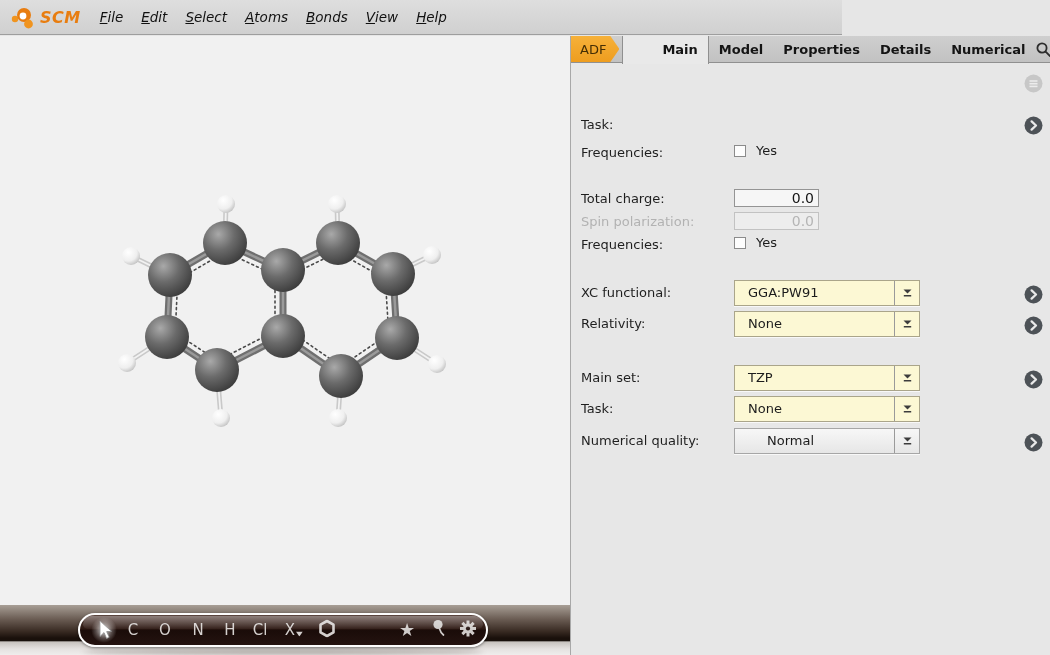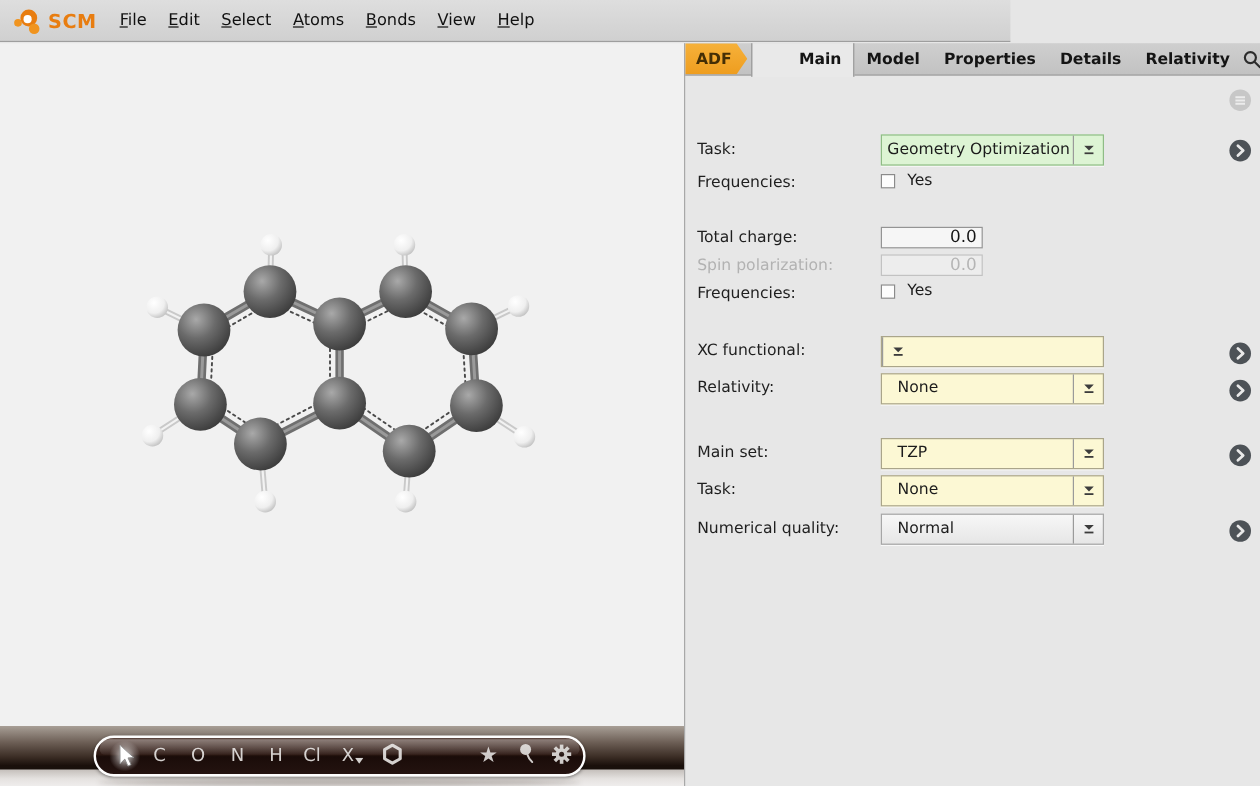--- a/index.html
+++ b/index.html
@@ -3,21 +3,21 @@
 <meta charset="utf-8">
 <style>
   * { margin:0; padding:0; box-sizing:border-box; }
   html,body { width:1050px; height:655px; }
   body { font-family:"DejaVu Sans", sans-serif; background:#e6e6e6; overflow:hidden; }
   .app { position:relative; width:1050px; height:655px; background:#e6e6e6; }
 
   
   .menubar { position:absolute; left:0; top:0; width:842px; height:35px;
     background:linear-gradient(#dedede,#d0d0d0); border-bottom:1px solid #9e9e9e;
-    display:flex; align-items:center; }
+    display:flex; align-items:center;font-style:italic; }
   .logo { display:flex; align-items:center; margin-left:8px; margin-right:10px; }
   .logo svg { display:block; }
   .logo-text { color:#e87d10; font-weight:bold; font-size:16px; letter-spacing:0.5px; margin-left:2px; }
   .menu-item { font-size:13.5px; color:#111; padding:0 9px; line-height:34px; cursor:default; }
   .menu-item .u { text-decoration:underline; }
 
   
   .viewer { position:absolute; left:0; top:36px; width:570px; height:619px; background:#f1f1f1; overflow:hidden; }
   .mol-svg { position:absolute; left:0; top:0; }
   .bottom-strip { position:absolute; left:0; top:569px; width:570px; height:50px;
@@ -36,36 +36,36 @@
     background:radial-gradient(circle, rgba(255,255,255,0.85) 0%, rgba(255,255,255,0.25) 45%, transparent 70%); }
   .t-star { font-size:18px; color:#cfcbc9; }
   .t-x-wrap { display:flex; align-items:flex-start; }
   .t-x-caret { margin-top:9px; margin-left:1px; }
 
   
   .panel { position:absolute; left:570px; top:36px; width:480px; height:619px;
     background:#e7e7e7; border-left:1px solid #a8a8a8; }
   .tabbar { position:relative; height:27px; background:linear-gradient(#cfcfcf,#c2c2c2);
     border-bottom:1px solid #909090; display:flex; align-items:stretch; }
-  .adf-tab { background:linear-gradient(#f6b13a,#ee9d1f); color:#442e05; font-weight:bold; font-size:13px;
+  .adf-tab { background:linear-gradient(#f6b13a,#ee9d1f); color:#442e05; font-weight:normal; font-size:13px;
     line-height:27px; padding:0 13px 0 9px; margin-right:3px;
     clip-path:polygon(0 0, calc(100% - 9px) 0, 100% 50%, calc(100% - 9px) 100%, 0 100%); cursor:default; }
   .tab { font-weight:bold; font-size:13px; color:#141414; line-height:27px; padding:0 10px; cursor:default; }
   .tab.active { background:#e9e9e9; border-left:1px solid #8f8f8f; border-right:1px solid #8f8f8f; height:28px; z-index:2;padding-left:39px; }
   .tab-search { margin-left:auto; display:flex; align-items:center; padding-right:9px; cursor:pointer; }
 
   .content { position:relative; width:480px; height:571px; }
   .flabel { position:absolute; font-size:13px; color:#1f1f1f; white-space:nowrap; line-height:16px; }
   .flabel.disabled { color:#b2b2b2; }
 
   .dropdown { position:absolute; width:186px; height:26px; display:flex; align-items:stretch;
     border:1px solid #a6a6a6; cursor:pointer; box-shadow:0 1px 0 rgba(255,255,255,0.7); }
   .dropdown.green  { background:#ddf4d4; border-color:#8fbc86; }
   .dropdown.yellow { background:#fcf8d4; border-color:#aaa58a; }
-  .dropdown.gray   { background:linear-gradient(#f7f7f7,#e6e6e6); }
+  .dropdown.gray   { background:linear-gradient(#f7f7f7,#e6e6e6);padding-left:19px; }
   .dd-value { flex:1; font-size:13px; color:#1c1c1c; line-height:24px; padding-left:13px; white-space:nowrap; overflow:hidden; }
   .dd-value.center { text-align:center; padding-left:2px; }
   .dd-arrow { width:25px; border-left:1px solid #9a9a9a; display:flex; align-items:center; justify-content:center; }
 
   .numfield { position:absolute; width:85px; height:18px; border:1px solid #949494; background:#f6f6f6;
     font-family:"DejaVu Sans",sans-serif; font-size:14px; color:#141414; text-align:right; padding:0 4px; }
   .numfield.off { border-color:#c2c2c2; background:#ededed; color:#b5b5b5; }
 
   .checkrow { position:absolute; display:flex; align-items:center; cursor:pointer; }
   .cb { width:12px; height:12px; background:#fdfdfd; border:1px solid #8b8b8b; display:inline-block; }
@@ -234,49 +234,40 @@
     </div>
   </div>
 
   <div class="panel">
     <div class="tabbar">
       <div class="adf-tab">ADF</div>
       <div class="tab active">Main</div>
       <div class="tab">Model</div>
       <div class="tab">Properties</div>
       <div class="tab">Details</div>
-      <div class="tab">Relativity</div>
+      <div class="tab">Numerical</div>
       <div class="tab-search">
         <svg width="17" height="17" viewBox="0 0 17 17">
           <circle cx="7" cy="7" r="4.6" fill="none" stroke="#2d2d2d" stroke-width="1.8"></circle>
           <line x1="10.6" y1="10.6" x2="15" y2="15" stroke="#2d2d2d" stroke-width="1.8" stroke-linecap="round"></line>
         </svg>
       </div>
     </div>
 
     <div class="content">
       <div class="hamburger" style="left:453px; top:11px">
         <svg width="19" height="19" viewBox="0 0 19 19">
           <circle cx="9.5" cy="9.5" r="9" fill="#c7c7c7"></circle>
           <line x1="5.5" y1="7" x2="13.5" y2="7" stroke="#ececec" stroke-width="1.6"></line>
           <line x1="5.5" y1="9.7" x2="13.5" y2="9.7" stroke="#ececec" stroke-width="1.6"></line>
           <line x1="5.5" y1="12.4" x2="13.5" y2="12.4" stroke="#ececec" stroke-width="1.6"></line>
         </svg>
       </div>
 
       <div class="flabel" style="left:10px; top:54px">Task:</div>
-      <div class="dropdown green" style="left:163px; top:49px">
-        <span class="dd-value center">Geometry Optimization</span>
-        <span class="dd-arrow">
-          <svg width="9" height="8" viewBox="0 0 9 8">
-              <polygon points="0.5,0.5 8.5,0.5 4.5,4.5" fill="#3c3c3c"></polygon>
-              <rect x="0.8" y="6" width="7.4" height="1.5" fill="#3c3c3c"></rect>
-            </svg>
-        </span>
-      </div>
       <div class="chev" style="left:453px; top:53px">
         <svg width="19" height="19" viewBox="0 0 19 19">
           <circle cx="9.5" cy="9.5" r="9" fill="#4d5257"></circle>
           <polyline points="7.6,5.4 12,9.5 7.6,13.6" fill="none" stroke="#e9e9e9" stroke-width="2.3" stroke-linecap="round" stroke-linejoin="round"></polyline>
         </svg>
       </div>
 
       <div class="flabel" style="left:10px; top:82px">Frequencies:</div>
       <div class="checkrow" style="left:163px; top:81px">
         <span class="cb"></span>
@@ -290,20 +281,21 @@
       <input class="numfield off" style="left: 163px; top: 149px;" disabled="" value="0.0">
 
       <div class="flabel" style="left:10px; top:174px">Frequencies:</div>
       <div class="checkrow" style="left:163px; top:173px">
         <span class="cb"></span>
         <span class="cb-label">Yes</span>
       </div>
 
       <div class="flabel" style="left:10px; top:222px">XC functional:</div>
       <div class="dropdown yellow" style="left:163px; top:217px">
+        <span class="dd-value">GGA:PW91</span>
         <span class="dd-arrow">
           <svg width="9" height="8" viewBox="0 0 9 8">
               <polygon points="0.5,0.5 8.5,0.5 4.5,4.5" fill="#3c3c3c"></polygon>
               <rect x="0.8" y="6" width="7.4" height="1.5" fill="#3c3c3c"></rect>
             </svg>
         </span>
       </div>
       <div class="chev" style="left:453px; top:222px">
         <svg width="19" height="19" viewBox="0 0 19 19">
           <circle cx="9.5" cy="9.5" r="9" fill="#4d5257"></circle>

